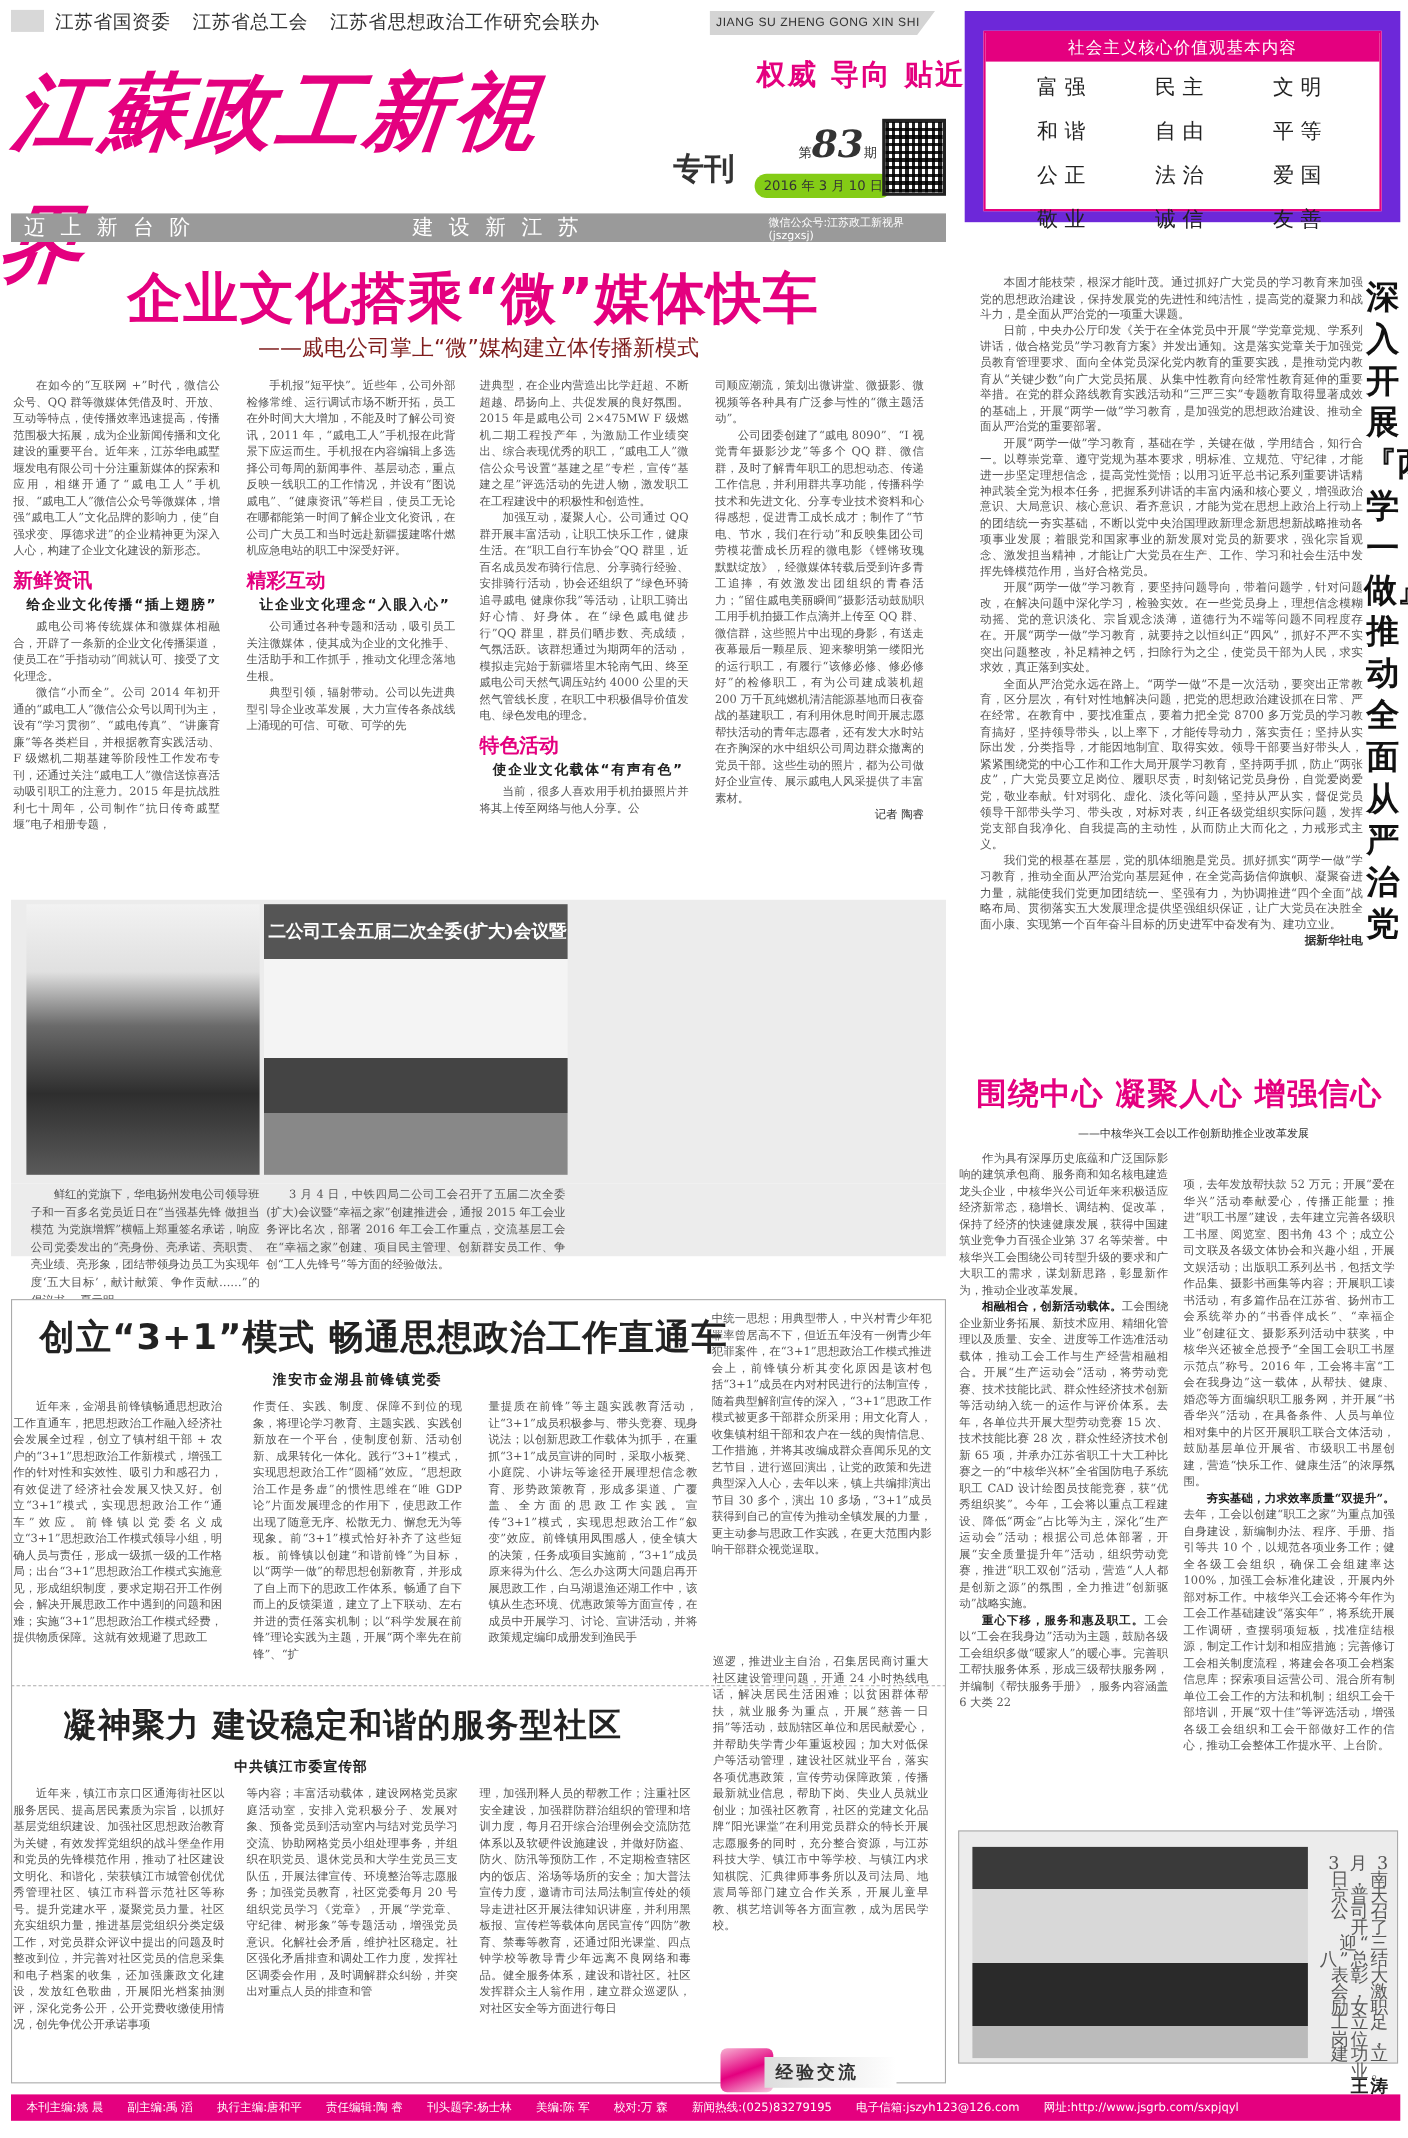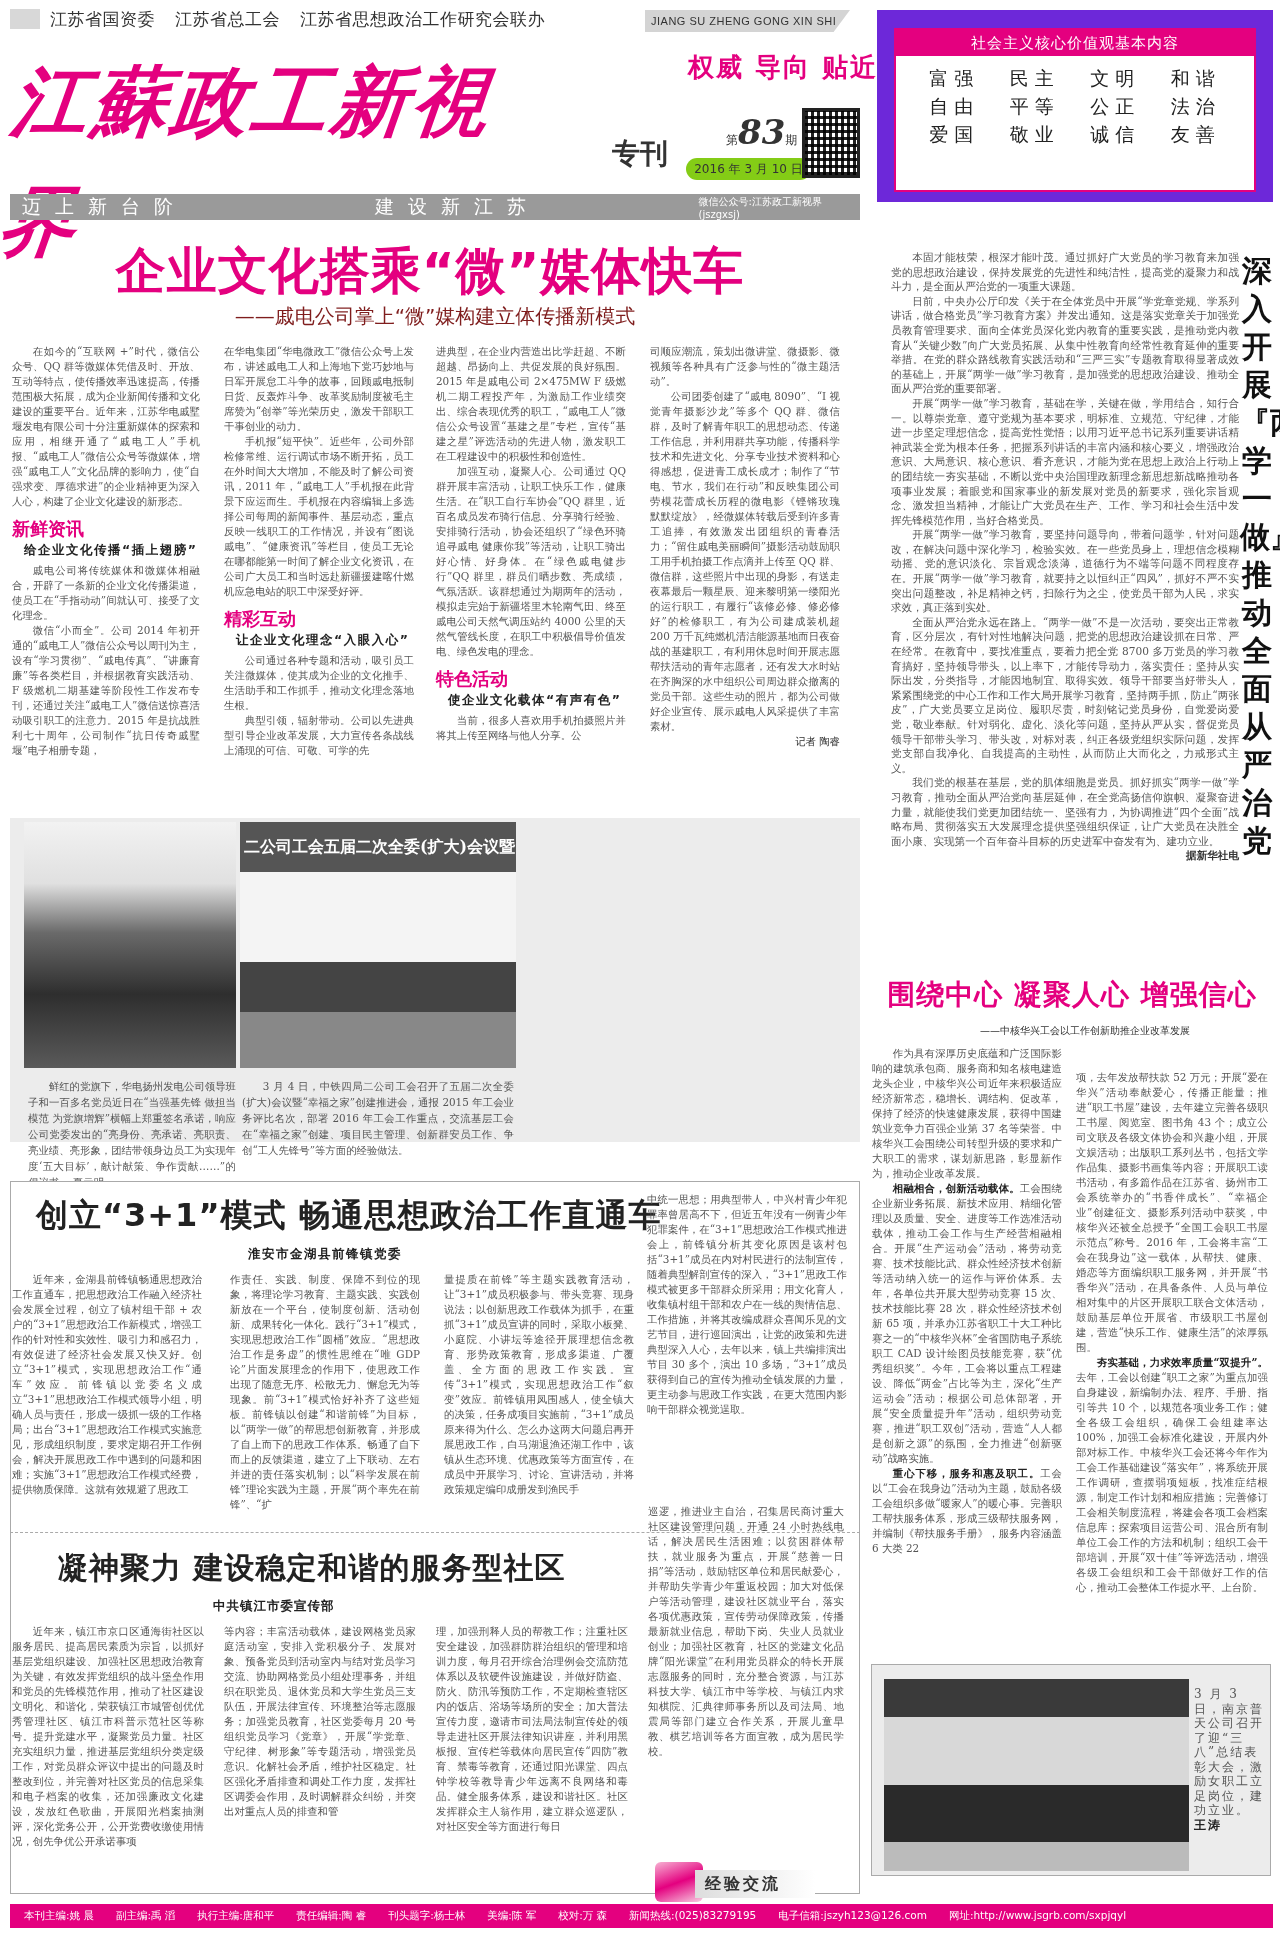--- a/index.html
+++ b/index.html
@@ -16,21 +16,21 @@
   .zhuankan { left: 612px; top: 135px; font-size: 28px; font-weight: bold; color: #333; }
   .issue { left: 726px; top: 112px; font-size: 12px; color: #333; }
   .issue b { font-family: "DejaVu Serif", serif; font-style: italic; font-size: 34px; font-weight: bold; }
   .date-pill { left: 686px; top: 158px; width: 125px; height: 22px; background: #84cc16; border-radius: 11px; font-size: 12px; text-align: center; line-height: 22px; }
   .qr { left: 802px; top: 108px; width: 58px; height: 70px; background:
         repeating-linear-gradient(90deg, #222 0 3px, #fff 3px 6px),
         repeating-linear-gradient(0deg, #222 0 3px, #fff 3px 7px); background-blend-mode: multiply; border: 3px solid #222; }
   .values-box { left: 877px; top: 10px; width: 396px; height: 192px; background: #6d28d9; }
   .values-inner { left: 17px; top: 18px; width: 362px; height: 164px; border: 2px solid #e4007f; background: #fff; }
   .values-title { height: 26px; background: #e4007f; color: #fff; text-align: center; line-height: 26px; font-size: 15px; letter-spacing: 1px; }
-  .values-grid { display: grid; grid-template-columns: repeat(4, 1fr); padding: 10px 18px 0 18px; row-gap: 2px; }
+  .values-grid { display: grid; grid-template-columns: repeat(3, 1fr); padding: 10px 18px 0 18px; row-gap: 14px; }
   .values-grid span { font-family: "DejaVu Serif", serif; font-size: 19px; letter-spacing: 6px; color: #222; text-align: center; }
 
   .gray-band { left: 10px; top: 194px; width: 850px; height: 26px; background: #9a9a9a; display: flex; align-items: center; }
   .gray-band .a { color: #fff; font-size: 19px; letter-spacing: 14px; margin-left: 12px; width: 360px; }
   .gray-band .b { color: #fff; font-size: 19px; letter-spacing: 14px; width: 330px; }
   .gray-band .c { color: #fff; font-size: 10px; }
 
   
   .h1 { left: 0; top: 238px; width: 860px; text-align: center; font-size: 50px; font-weight: bold; color: #e4007f; letter-spacing: 1px; }
   .h1sub { left: 175px; top: 303px; width: 520px; text-align: center; font-size: 20px; color: #7f1d1d; }
@@ -54,21 +54,21 @@
   .byline { font-size: 12.5px; font-weight: bold; color: #222; letter-spacing: 1.5px; }
   .dash-line { border-top: 1.5px dashed #aaa; }
 
   
   .vtitle { left: 1240px; top: 252px; width: 34px; font-size: 30px; font-weight: bold; color: #111; line-height: 38px; text-align: center; }
   .h3 { left: 872px; top: 976px; width: 400px; text-align: center; font-size: 28px; font-weight: bold; color: #e4007f; letter-spacing: 1px; }
   .h3sub { left: 905px; top: 1024px; width: 360px; text-align: center; font-size: 10px; color: #333; }
 
   .photo3-box { left: 871px; top: 1664px; width: 400px; height: 212px; border: 1.5px solid #aaa; background: #ececec; }
   .photo3 { left: 12px; top: 14px; width: 305px; height: 192px; background: linear-gradient(180deg, #3a3a3a 0 20%, #d8d8d8 20% 55%, #2a2a2a 55% 85%, #bbb 85% 100%); }
-  .photo3-cap { left: 322px; top: 22px; width: 70px; font-family: "DejaVu Serif", serif; font-size: 12px; line-height: 14.5px; color: #555; letter-spacing: 2px; text-align: left; }
+  .photo3-cap { left: 322px; top: 22px; width: 70px; font-family: "DejaVu Serif", serif; font-size: 16px; line-height: 14.5px; color: #555; letter-spacing: 2px; text-align: right; }
 
   .exp-badge { left: 655px; top: 1862px; width: 160px; height: 40px; }
   .exp-badge .books { position: absolute; left: 0; top: 0; width: 48px; height: 40px; background: linear-gradient(160deg, #f7b3d3 0%, #e4007f 50%, #f7cfe2 100%); border-radius: 6px; }
   .exp-badge .lbl { position: absolute; left: 40px; top: 8px; width: 120px; height: 28px; background: linear-gradient(90deg, #ddd, #fff); font-size: 16px; font-weight: bold; color: #333; letter-spacing: 3px; line-height: 28px; padding-left: 10px; }
 
   .footer { left: 10px; top: 1904px; width: 1263px; height: 24px; background: #e4007f; display: flex; align-items: center; padding-left: 14px; }
   .footer span { color: #fff; font-size: 10.5px; margin-right: 22px; white-space: nowrap; }
 </style>
 </head>
 <body>
@@ -121,21 +121,20 @@
 
 <div class="abs col" style="left:12px; top:344px; width:188px;">
   <p>在如今的“互联网 +”时代，微信公众号、QQ 群等微媒体凭借及时、开放、互动等特点，使传播效率迅速提高，传播范围极大拓展，成为企业新闻传播和文化建设的重要平台。近年来，江苏华电戚墅堰发电有限公司十分注重新媒体的探索和应用，相继开通了“戚电工人”手机报、“戚电工人”微信公众号等微媒体，增强“戚电工人”文化品牌的影响力，使“自强求变、厚德求进”的企业精神更为深入人心，构建了企业文化建设的新形态。</p>
   <div class="sec">新鲜资讯</div>
   <div class="subh">给企业文化传播“插上翅膀”</div>
   <p>戚电公司将传统媒体和微媒体相融合，开辟了一条新的企业文化传播渠道，使员工在“手指动动”间就认可、接受了文化理念。</p>
   <p>微信“小而全”。公司 2014 年初开通的“戚电工人”微信公众号以周刊为主，设有“学习贯彻”、“戚电传真”、“讲廉育廉”等各类栏目，并根据教育实践活动、F 级燃机二期基建等阶段性工作发布专刊，还通过关注“戚电工人”微信送惊喜活动吸引职工的注意力。2015 年是抗战胜利七十周年，公司制作“抗日传奇戚墅堰”电子相册专题，</p>
 </div>
 
 <div class="abs col" style="left:224px; top:344px; width:190px;">
-  <p style="text-indent:0">在华电集团“华电微政工”微信公众号上发布，讲述戚电工人和上海地下党巧妙地与日军开展怠工斗争的故事，回顾戚电抵制日货、反轰炸斗争、改革奖励制度被毛主席赞为“创举”等光荣历史，激发干部职工干事创业的动力。</p>
   <p>手机报“短平快”。近些年，公司外部检修常维、运行调试市场不断开拓，员工在外时间大大增加，不能及时了解公司资讯，2011 年，“戚电工人”手机报在此背景下应运而生。手机报在内容编辑上多选择公司每周的新闻事件、基层动态，重点反映一线职工的工作情况，并设有“图说戚电”、“健康资讯”等栏目，使员工无论在哪都能第一时间了解企业文化资讯，在公司广大员工和当时远赴新疆援建喀什燃机应急电站的职工中深受好评。</p>
   <div class="sec">精彩互动</div>
   <div class="subh">让企业文化理念“入眼入心”</div>
   <p>公司通过各种专题和活动，吸引员工关注微媒体，使其成为企业的文化推手、生活助手和工作抓手，推动文化理念落地生根。</p>
   <p>典型引领，辐射带动。公司以先进典型引导企业改革发展，大力宣传各条战线上涌现的可信、可敬、可学的先</p>
 </div>
 
 <div class="abs col" style="left:436px; top:344px; width:190px;">
   <p style="text-indent:0">进典型，在企业内营造出比学赶超、不断超越、昂扬向上、共促发展的良好氛围。2015 年是戚电公司 2×475MW F 级燃机二期工程投产年，为激励工作业绩突出、综合表现优秀的职工，“戚电工人”微信公众号设置“基建之星”专栏，宣传“基建之星”评选活动的先进人物，激发职工在工程建设中的积极性和创造性。</p>
   <p>加强互动，凝聚人心。公司通过 QQ 群开展丰富活动，让职工快乐工作，健康生活。在“职工自行车协会”QQ 群里，近百名成员发布骑行信息、分享骑行经验、安排骑行活动，协会还组织了“绿色环骑 追寻戚电 健康你我”等活动，让职工骑出好心情、好身体。在“绿色戚电健步行”QQ 群里，群员们晒步数、亮成绩，气氛活跃。该群想通过为期两年的活动，模拟走完始于新疆塔里木轮南气田、终至戚电公司天然气调压站约 4000 公里的天然气管线长度，在职工中积极倡导价值发电、绿色发电的理念。</p>

